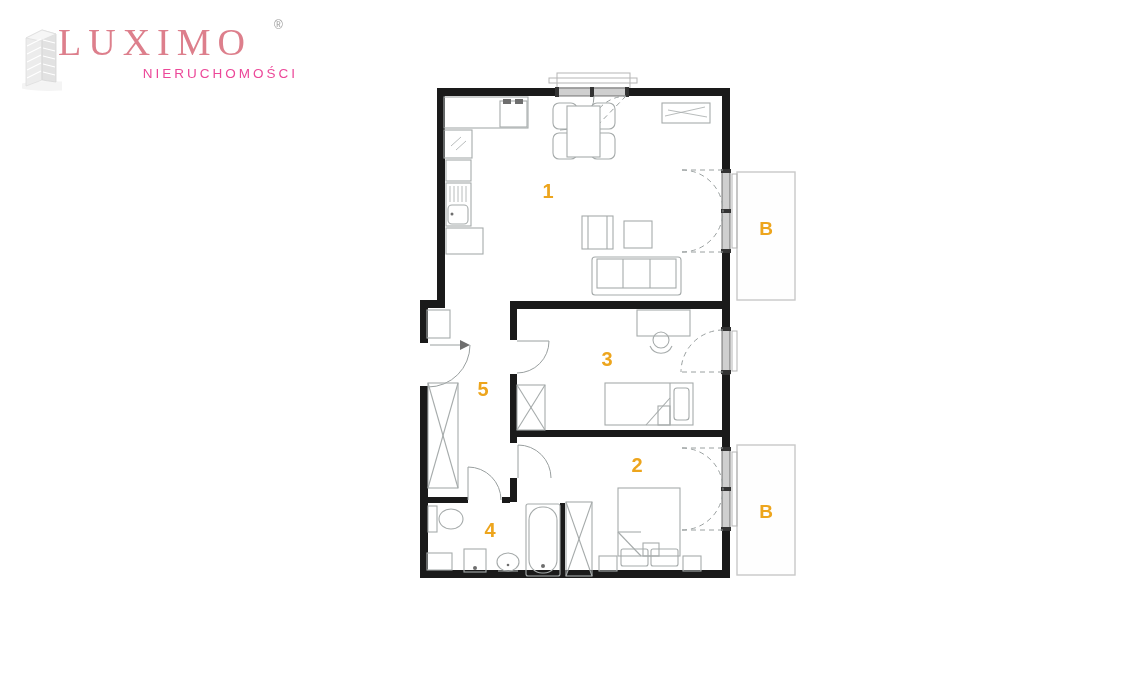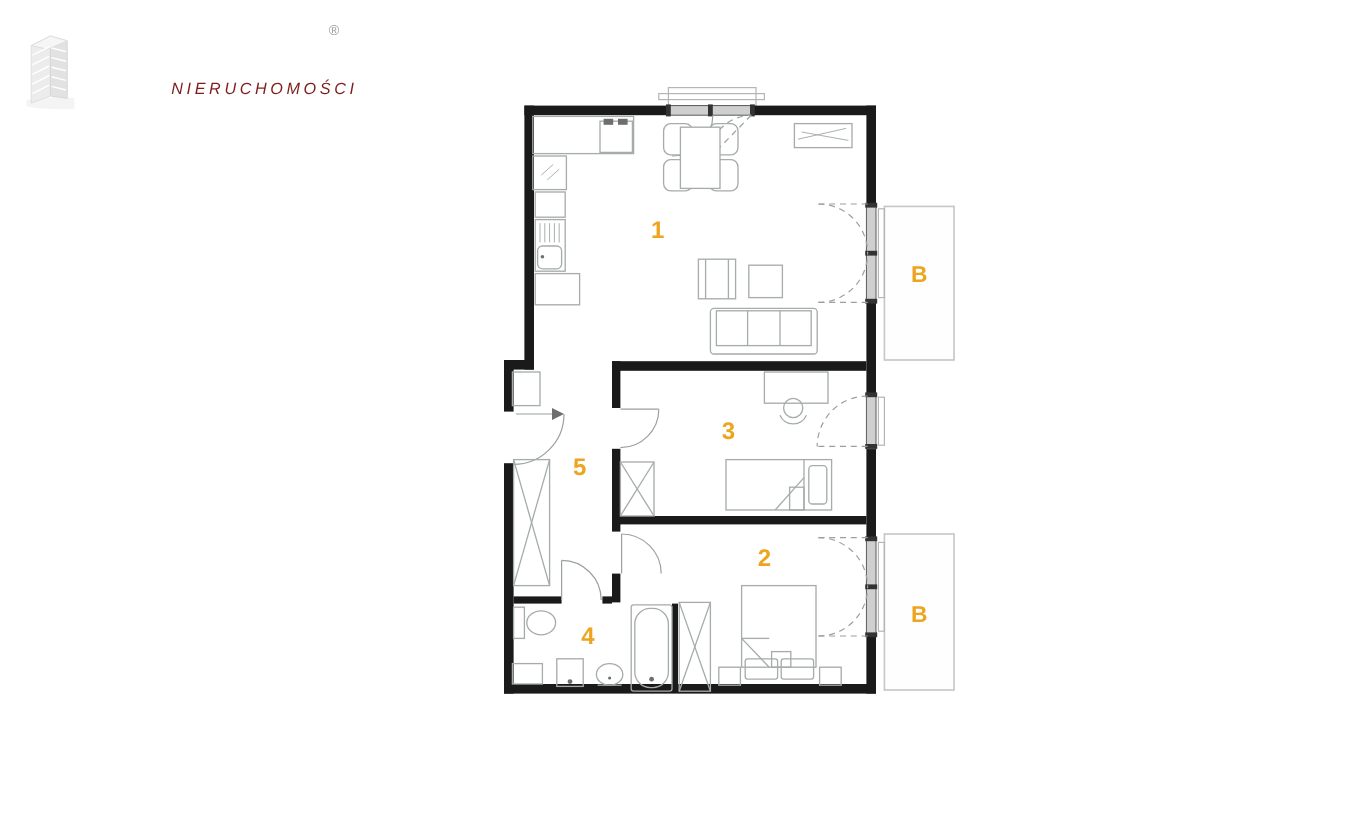--- a/index.html
+++ b/index.html
@@ -47,22 +47,23 @@
         <line x1="5" y1="42" x2="19" y2="35"></line>
         <line x1="5" y1="50" x2="19" y2="43"></line>
         <line x1="5" y1="58" x2="19" y2="51"></line>
         <line x1="21" y1="20" x2="33" y2="23"></line>
         <line x1="21" y1="28" x2="33" y2="31"></line>
         <line x1="21" y1="36" x2="33" y2="39"></line>
         <line x1="21" y1="44" x2="33" y2="47"></line>
         <line x1="21" y1="52" x2="33" y2="55"></line>
       </g>
     </svg>
+    <div id="brand" style="color: rgb(221, 127, 140);">LUXIMO</div>
     <div id="registered">®</div>
-    <div id="subtitle" style="color: #7f1d1d; font-style: italic;">NIERUCHOMOŚCI</div>
+    <div id="subtitle" style="color: #ec4899;">NIERUCHOMOŚCI</div>
   </div>
 
   <svg id="plan-svg" width="400" height="535" viewBox="410 55 400 535">
 
     <g>
       <rect class="balcony" x="737" y="172" width="58" height="128"></rect>
     </g>
     <g>
       <rect class="balcony" x="737" y="445" width="58" height="130"></rect>
     </g>

